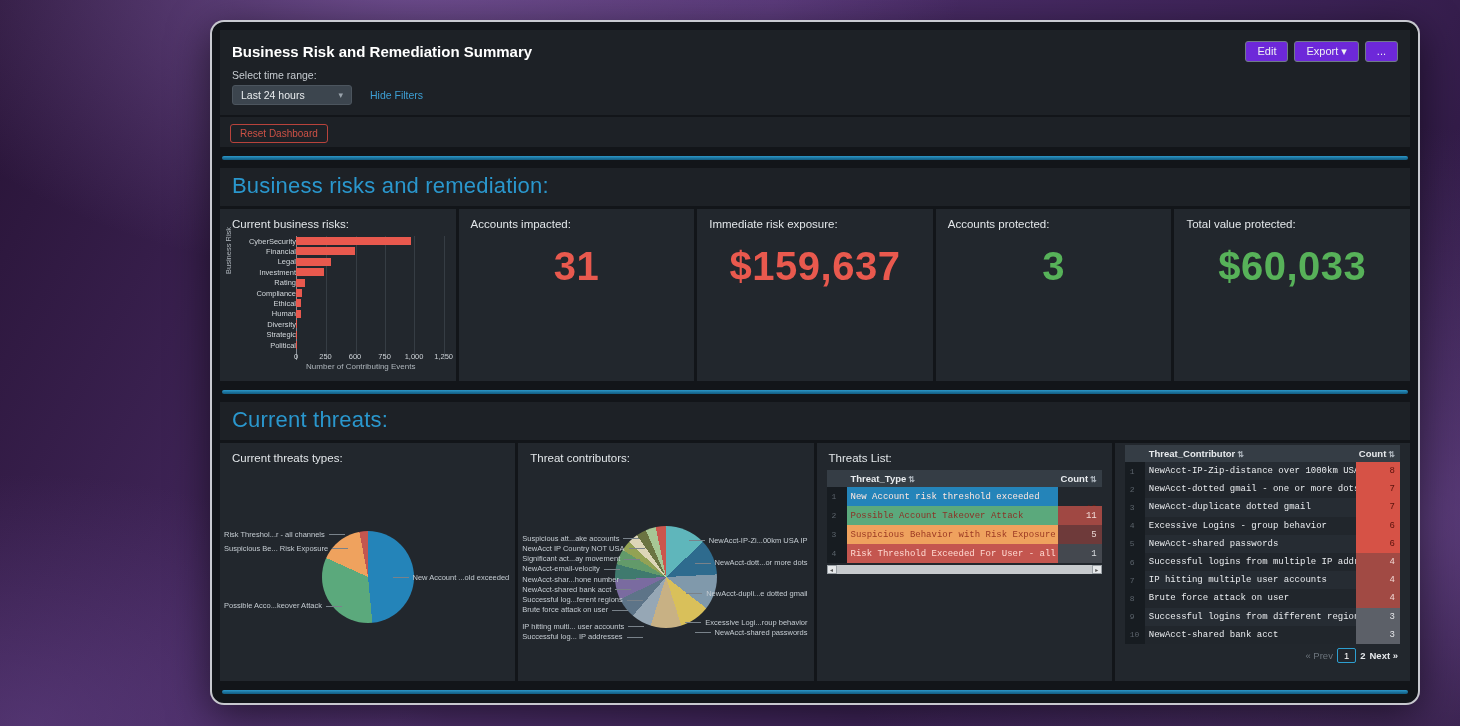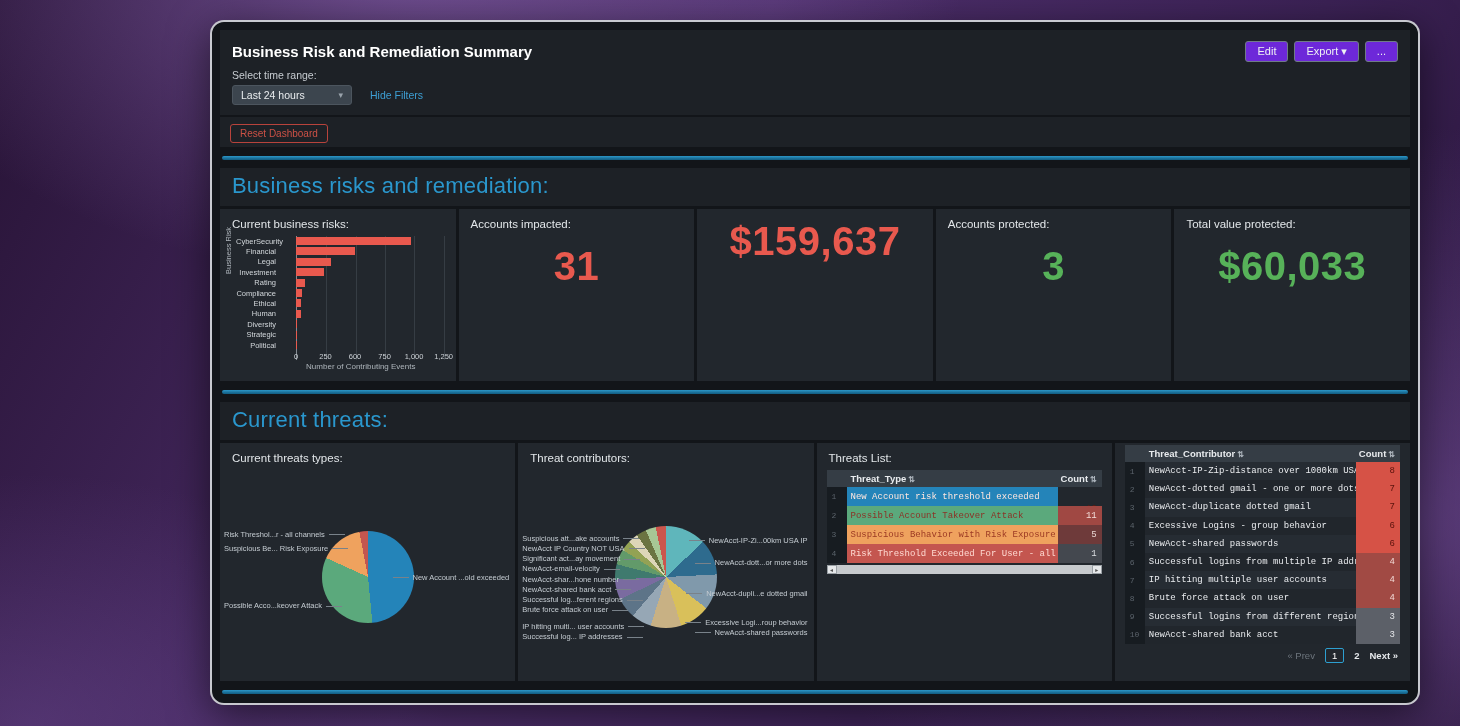--- a/index.html
+++ b/index.html
@@ -51,21 +51,21 @@
   .kpi-value { text-align:center; font-size:40px; font-weight:bold; margin-top:10px; letter-spacing:0.5px; }
   
   .bar-chart { position:relative; margin:2px 8px 0 6px; }
   .bar-ylabel { position:absolute; left:-2px; top:38px; transform:rotate(-90deg); transform-origin:left top;
     font-size:7.5px; color:#aeb5bb; }
   .bar-area { margin-left:10px; position:relative; }
   .grid-layer { position:absolute; left:60px; right:4px; top:0; bottom:0; border-left:1px solid #858c93; }
   .gridline { position:absolute; top:0; bottom:0; width:1px; background:#363d44; }
   .bar-rows { position:relative; }
   .bar-row { display:flex; align-items:center; height:10.4px; }
-  .bar-label { width:60px; text-align:right; padding-right:20px; font-size:7.5px; color:#d2d7db; }
+  .bar-label { width:60px; text-align:right; padding-right:0; font-size:7.5px; color:#d2d7db; }
   .bar-track { flex:1; margin-right:4px; position:relative; height:100%; }
   .bar { height:8px; margin-top:1px; background:#e9594e; }
   .bar-ticks { position:relative; height:10px; margin-left:60px; margin-right:4px; }
   .bar-tick { position:absolute; transform:translateX(-50%); font-size:7.5px; color:#cdd2d7; top:2px; }
   .bar-xlabel { text-align:center; font-size:8px; color:#aeb5bb; margin-top:2px; margin-left:48px; }
   
   .pie-area { position:relative; height:205px; }
   .pie { position:absolute; left:50%; top:53%; transform:translate(-50%,-50%); border-radius:50%; }
   #pie1 { width:92px; height:92px; }
   #pie2 { width:102px; height:102px; }
@@ -90,21 +90,21 @@
   .t-label { flex:1; font-size:9px; display:flex; align-items:center; padding-left:4px; cursor:pointer;
     white-space:nowrap; overflow:hidden; }
   .t-count { width:44px; font-size:9px; display:flex; align-items:center; justify-content:flex-end;
     padding-right:5px; cursor:pointer; }
   .h-scrollbar { margin:2px 10px 0 10px; height:9px; background:#c7cacd; position:relative; border-radius:1px; }
   .h-scrollbar .cap { position:absolute; top:0; bottom:0; width:10px; background:#e6e8ea;
     border:1px solid #9aa0a5; font-size:6px; color:#555; text-align:center; line-height:8px; }
   .h-scrollbar .cap.left { left:0; }
   .h-scrollbar .cap.right { right:0; }
   
-  .pager { display:flex; justify-content:flex-end; align-items:center; gap:10px;
+  .pager { display:flex; justify-content:flex-end; align-items:center; gap:4px;
     margin:4px 12px 0 0; font-size:9.5px; }
   .pg-prev { color:#6d757d; cursor:pointer; }
   .pg-cur { color:#fff; border:1px solid #2d9fd0; padding:1px 6px; border-radius:2px; cursor:pointer; }
   .pg-num { color:#e6e9ec; font-weight:bold; cursor:pointer; }
   .pg-next { color:#e6e9ec; font-weight:bold; cursor:pointer; }
 </style>
 </head>
 <body>
 
 <div class="card">
@@ -233,20 +233,21 @@
         </div>
         <div class="bar-xlabel">Number of Contributing Events</div>
       </div>
     </div>
 
     <div class="panel">
       <div class="panel-title">Accounts impacted:</div>
       <div class="kpi-value" id="kpi0" style="color: rgb(233, 89, 78);">31</div>
     </div>
     <div class="panel">
+      <div class="panel-title">Immediate risk exposure:</div>
       <div class="kpi-value" id="kpi1" style="color: rgb(233, 89, 78);">$159,637</div>
     </div>
     <div class="panel">
       <div class="panel-title">Accounts protected:</div>
       <div class="kpi-value" id="kpi2" style="color: rgb(87, 178, 89);">3</div>
     </div>
     <div class="panel">
       <div class="panel-title">Total value protected:</div>
       <div class="kpi-value" id="kpi3" style="color: rgb(87, 178, 89);">$60,033</div>
     </div>

